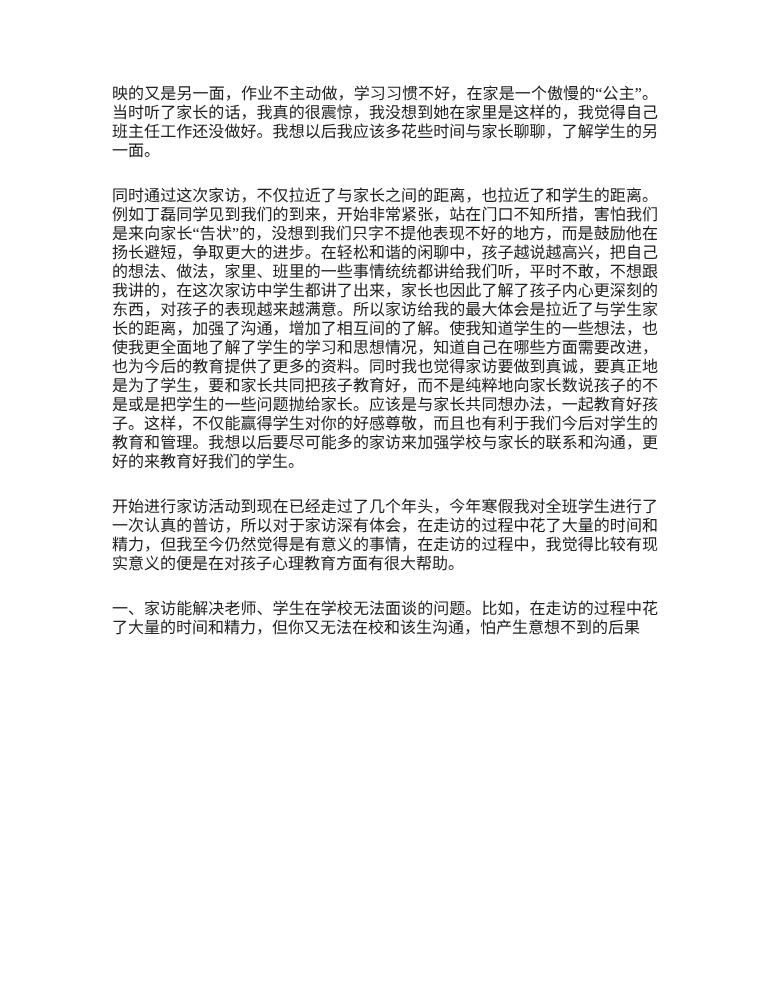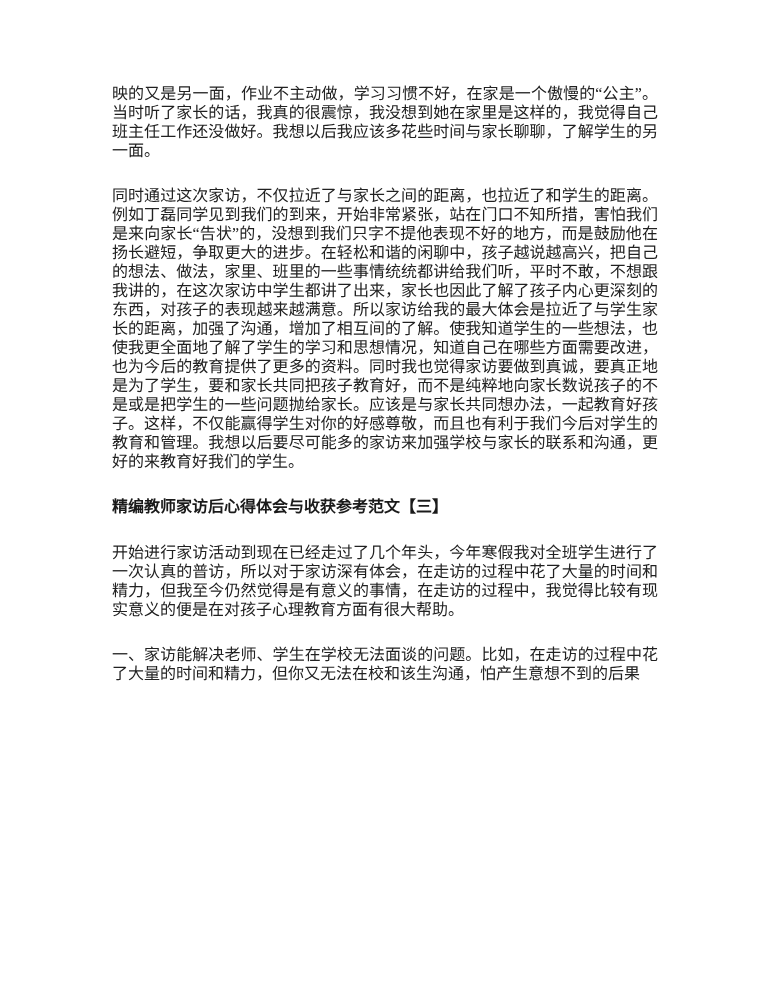--- a/index.html
+++ b/index.html
@@ -40,17 +40,16 @@
     text-align: left;
   }
 </style>
 </head>
 <body>
 
 <div class="page">
   <div class="content">
     <p class="para">映的又是另一面，作业不主动做，学习习惯不好，在家是一个傲慢的“公主”。当时听了家长的话，我真的很震惊，我没想到她在家里是这样的，我觉得自己班主任工作还没做好。我想以后我应该多花些时间与家长聊聊，了解学生的另一面。</p>
     <p class="para">同时通过这次家访，不仅拉近了与家长之间的距离，也拉近了和学生的距离。例如丁磊同学见到我们的到来，开始非常紧张，站在门口不知所措，害怕我们是来向家长“告状”的，没想到我们只字不提他表现不好的地方，而是鼓励他在扬长避短，争取更大的进步。在轻松和谐的闲聊中，孩子越说越高兴，把自己的想法、做法，家里、班里的一些事情统统都讲给我们听，平时不敢，不想跟我讲的，在这次家访中学生都讲了出来，家长也因此了解了孩子内心更深刻的东西，对孩子的表现越来越满意。所以家访给我的最大体会是拉近了与学生家长的距离，加强了沟通，增加了相互间的了解。使我知道学生的一些想法，也使我更全面地了解了学生的学习和思想情况，知道自己在哪些方面需要改进，也为今后的教育提供了更多的资料。同时我也觉得家访要做到真诚，要真正地是为了学生，要和家长共同把孩子教育好，而不是纯粹地向家长数说孩子的不是或是把学生的一些问题抛给家长。应该是与家长共同想办法，一起教育好孩子。这样，不仅能赢得学生对你的好感尊敬，而且也有利于我们今后对学生的教育和管理。我想以后要尽可能多的家访来加强学校与家长的联系和沟通，更好的来教育好我们的学生。</p>
-    <h2 class="heading">精编教师家访后心得体会与收获参考范文【三】</h2>
     <p class="para">开始进行家访活动到现在已经走过了几个年头，今年寒假我对全班学生进行了一次认真的普访，所以对于家访深有体会，在走访的过程中花了大量的时间和精力，但我至今仍然觉得是有意义的事情，在走访的过程中，我觉得比较有现实意义的便是在对孩子心理教育方面有很大帮助。</p>
     <p class="para">一、家访能解决老师、学生在学校无法面谈的问题。比如，在走访的过程中花了大量的时间和精力，但你又无法在校和该生沟通，怕产生意想不到的后果</p>
   </div>
 </div>
 
 </body></html>

